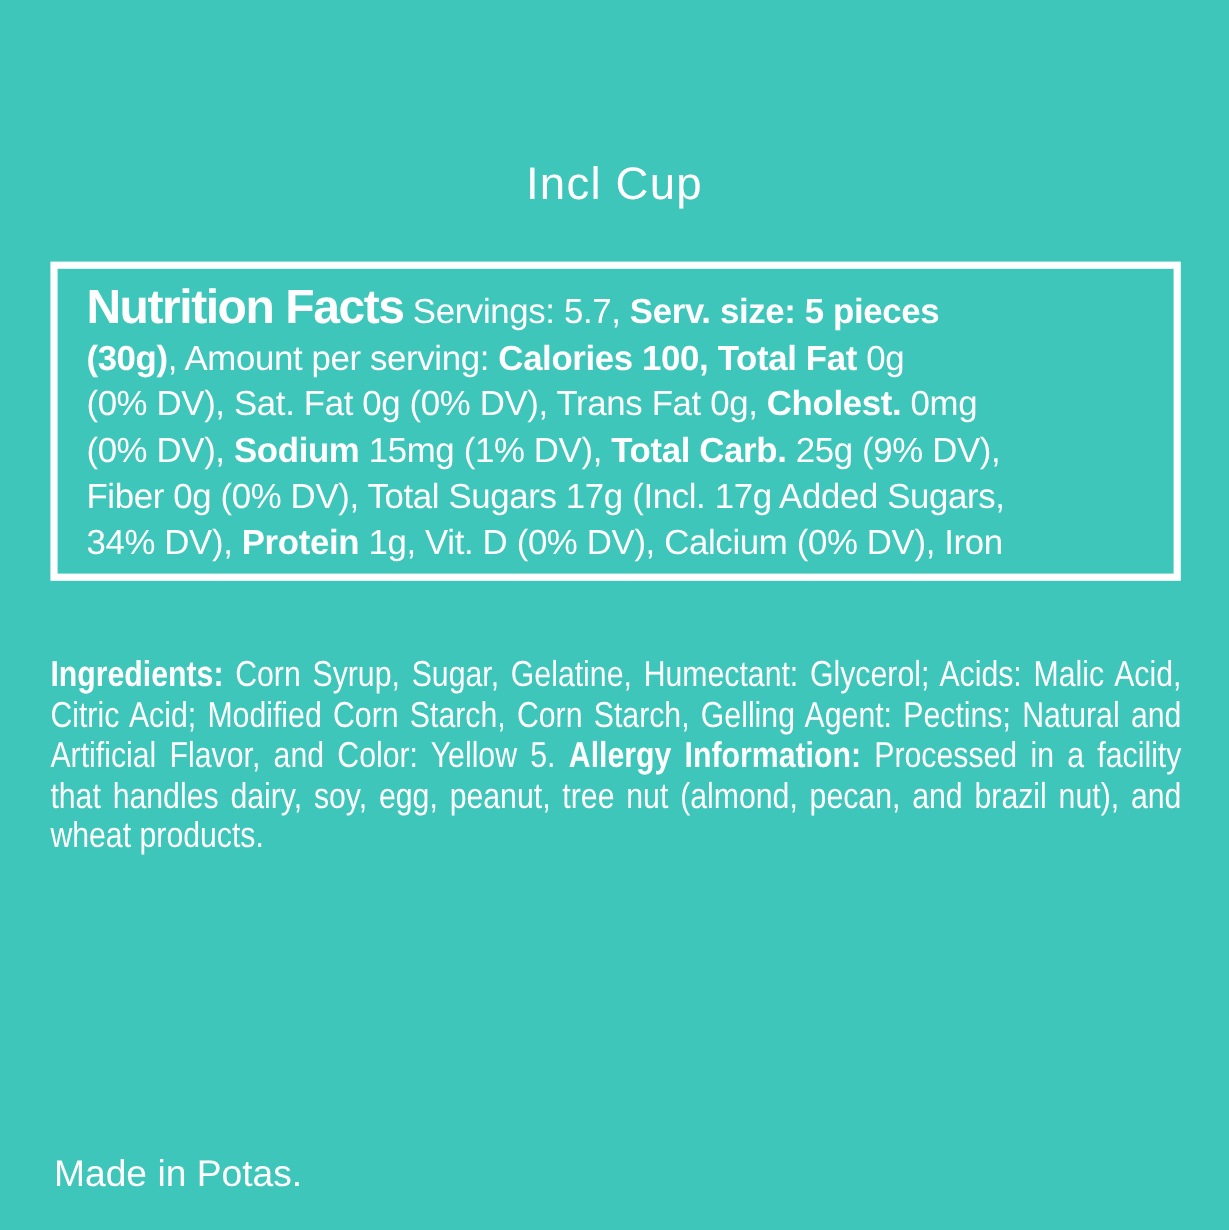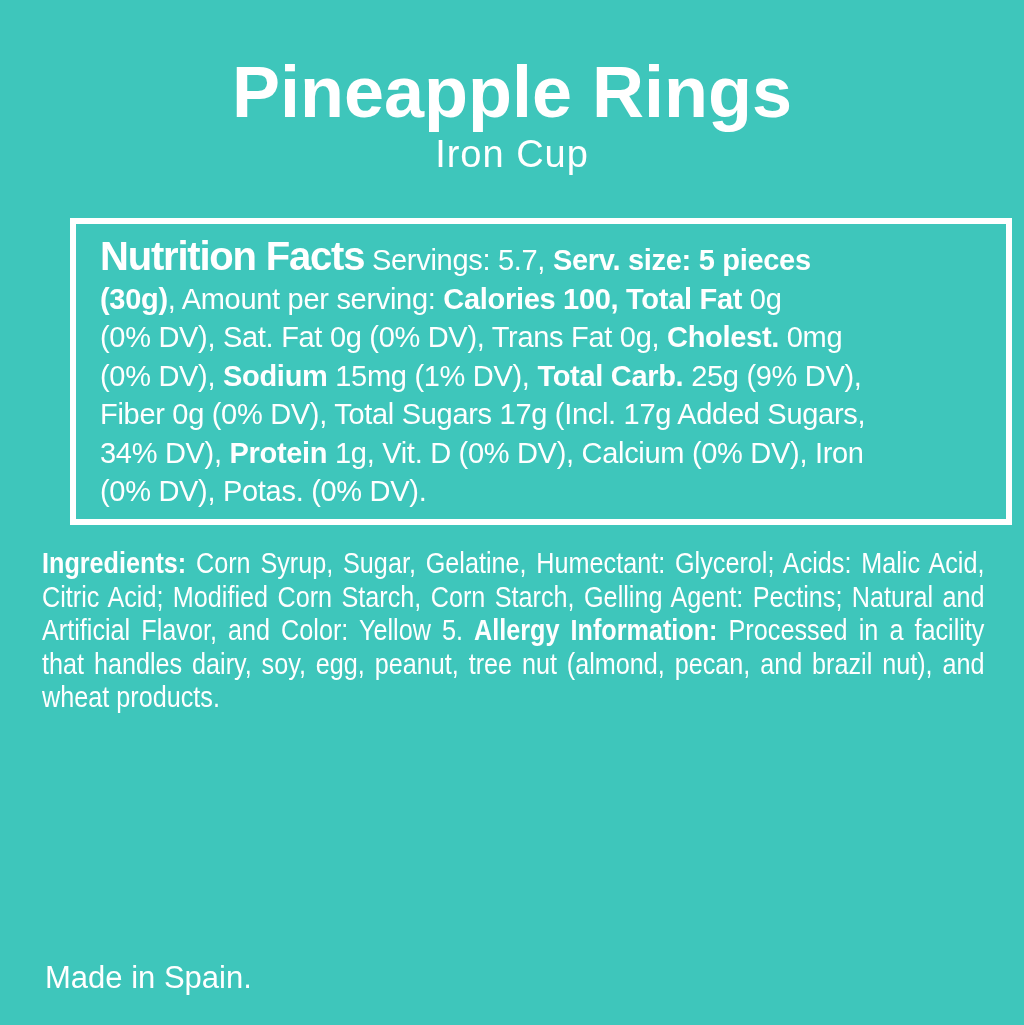--- a/index.html
+++ b/index.html
@@ -45,25 +45,24 @@
     line-height: 46px;
     font-weight: 400;
     letter-spacing: 1px;
     color: var(--fg);
   }
   .nf-box {
     position: absolute;
     left: 42px;
     top: 218px;
     width: 942px;
-    height: 307px;
+    height: 266px;
     border: 6px solid var(--fg);
     padding: 13px 24px 0 24px;
     overflow: hidden;
-    margin-left: 28px;
   }
   .nf-text {
     font-size: 29px;
     line-height: 38.5px;
     letter-spacing: -0.3px;
     color: var(--fg);
     text-align: left;
   }
   .seg-b { font-weight: bold; }
   .seg-i { }
@@ -93,25 +92,24 @@
     line-height: 36px;
     font-weight: 400;
     color: var(--fg);
   }
 </style>
 </head>
 <body>
 
 <div class="label">
 
-  <h1 class="title">Pineapple Rings</h1>
 
-  <h2 class="subtitle">Iron Cup</h2>
+  <h2 class="subtitle">Incl Cup</h2>
 
   <div class="nf-box">
     <p class="nf-text"><span class="seg-xl">Nutrition Facts</span><span> Servings: 5.7, </span><span class="seg-b">Serv. size: 5 pieces</span><br><span class="seg-b">(30g)</span><span>, Amount per serving: </span><span class="seg-b">Calories 100, Total Fat</span><span> 0g</span><br><span>(0% DV), Sat. Fat 0g (0% DV), </span><span class="seg-i">Trans</span><span> Fat 0g, </span><span class="seg-b">Cholest.</span><span> 0mg</span><br><span>(0% DV), </span><span class="seg-b">Sodium</span><span> 15mg (1% DV), </span><span class="seg-b">Total Carb.</span><span> 25g (9% DV),</span><br><span>Fiber 0g (0% DV), Total Sugars 17g (Incl. 17g Added Sugars,</span><br><span>34% DV), </span><span class="seg-b">Protein</span><span> 1g, Vit. D (0% DV), Calcium (0% DV), Iron</span><br><span>(0% DV), Potas. (0% DV).</span></p>
   </div>
 
   <p class="ingredients"><span class="seg-b">Ingredients:</span><span> Corn Syrup, Sugar, Gelatine, Humectant: Glycerol; Acids: Malic Acid, Citric Acid; Modified Corn Starch, Corn Starch, Gelling Agent: Pectins; Natural and Artificial Flavor, and Color: Yellow 5. </span><span class="seg-b">Allergy Information:</span><span> Processed in a facility that handles dairy, soy, egg, peanut, tree nut (almond, pecan, and brazil nut), and wheat products.</span></p>
 
-  <p class="made-in">Made in Spain.</p>
+  <p class="made-in">Made in Potas.</p>
 
 </div>
 
 </body></html>

